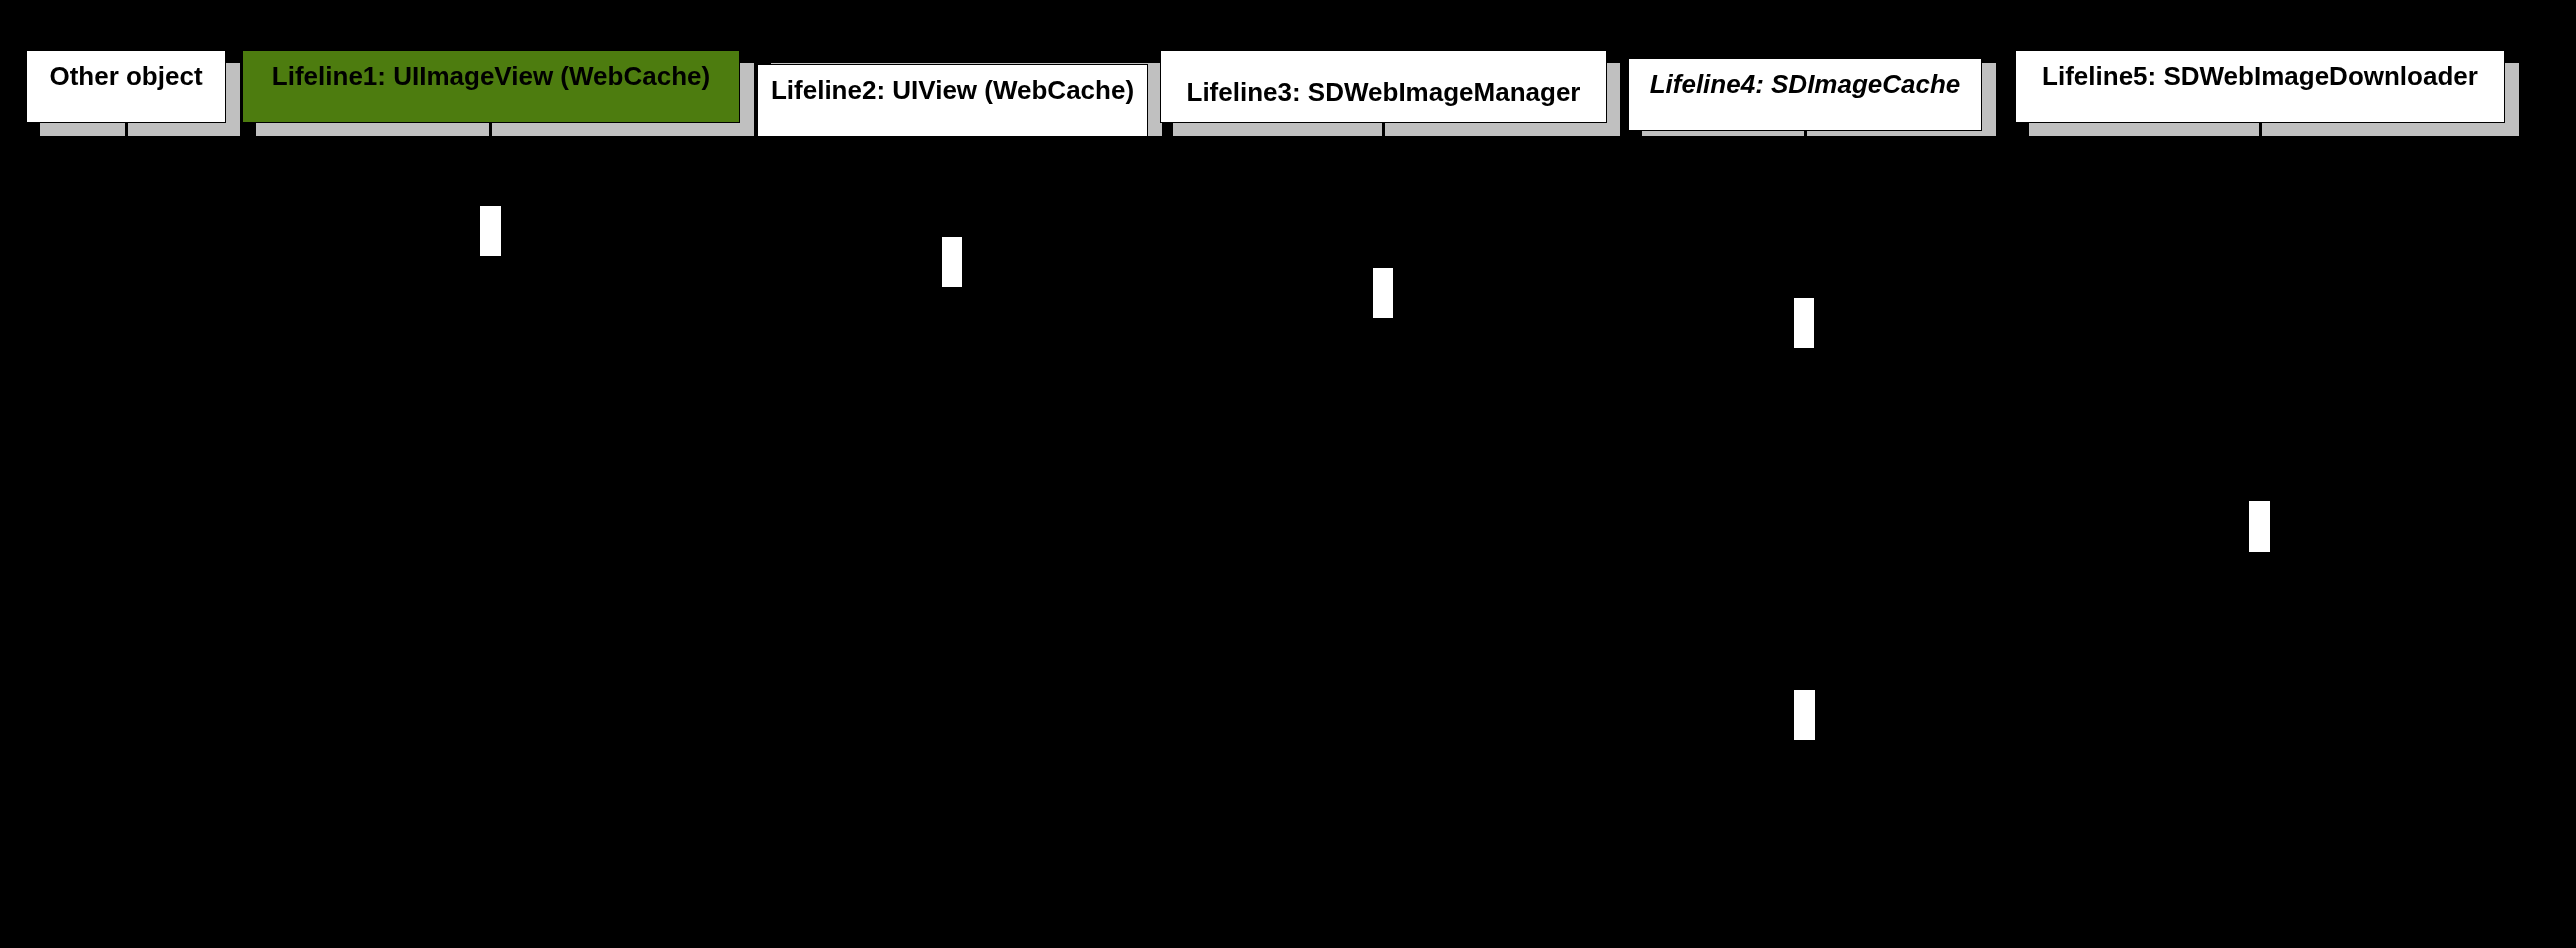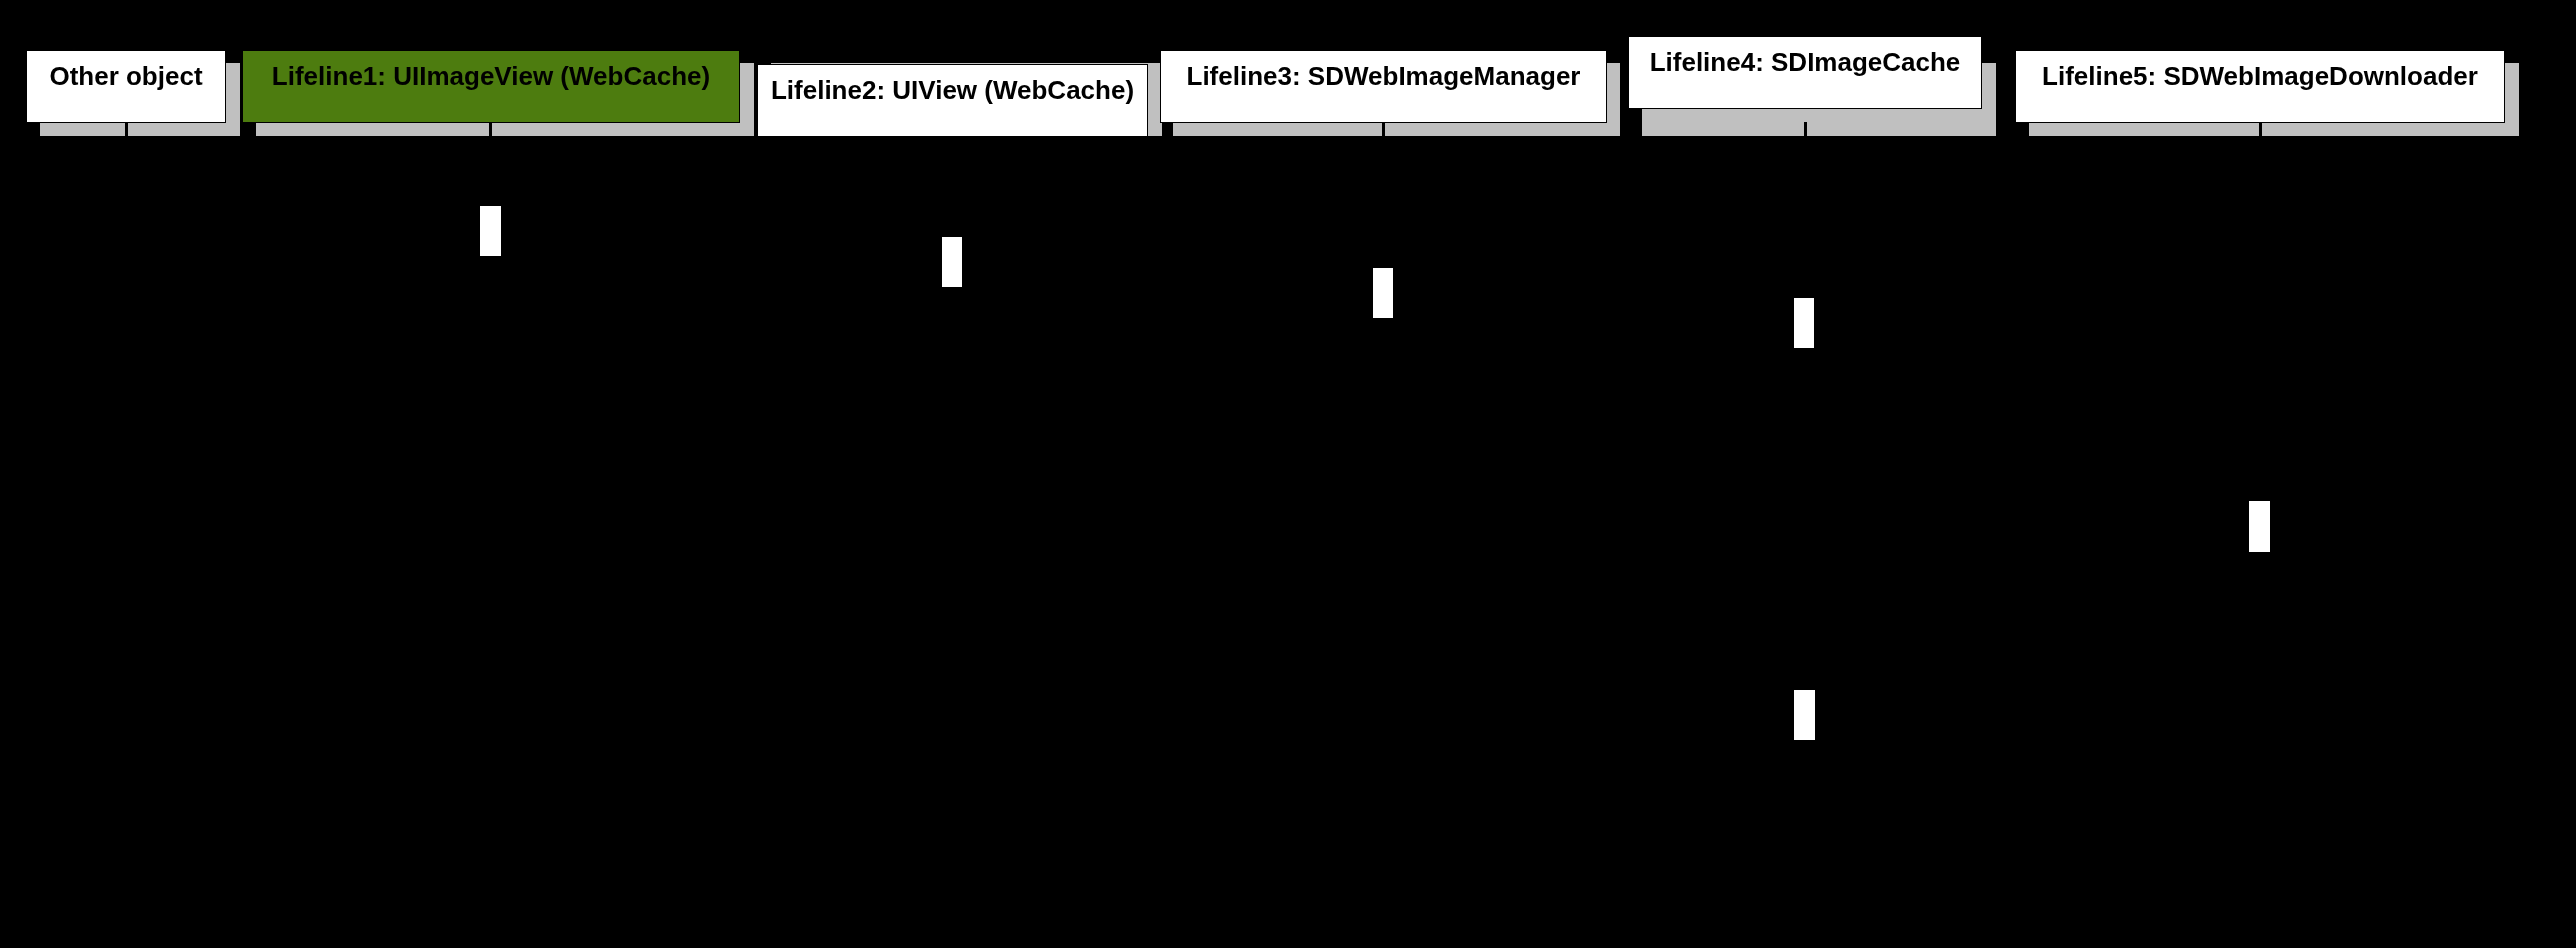--- a/index.html
+++ b/index.html
@@ -60,26 +60,26 @@
     <div class="lifeline-head" style="left: 242px; top: 50px; width: 498px; height: 73px; background: #4d7c0f; border-color: rgb(0, 0, 0);">
       <span class="label" style="color: rgb(0, 0, 0);">Lifeline1: UIImageView (WebCache)</span>
     </div>
     <div class="head-shadow" style="left: 771px; top: 63px; width: 391px; height: 73px; background: rgb(192, 192, 192);"></div>
     <div class="lifeline-line" style="left: 951px; top: 122px; height: 826px; background: rgb(0, 0, 0);"></div>
     <div class="lifeline-head" style="left: 757px; top: 64px; width: 391px; height: 73px; background: rgb(255, 255, 255); border-color: rgb(0, 0, 0);">
       <span class="label" style="color: rgb(0, 0, 0);">Lifeline2: UIView (WebCache)</span>
     </div>
     <div class="head-shadow" style="left: 1173px; top: 63px; width: 447px; height: 73px; background: rgb(192, 192, 192);"></div>
     <div class="lifeline-line" style="left: 1382px; top: 122px; height: 826px; background: rgb(0, 0, 0);"></div>
-    <div class="lifeline-head" style="left: 1160px; top: 50px; width: 447px; height: 73px; background: rgb(255, 255, 255); border-color: rgb(0, 0, 0);">
+    <div class="lifeline-head" style="left: 1160px; top: 50px; width: 447px; height: 73px; background: rgb(255, 255, 255); border-color: rgb(0, 0, 0); align-items: center;">
       <span class="label" style="color: rgb(0, 0, 0);">Lifeline3: SDWebImageManager</span>
     </div>
     <div class="head-shadow" style="left: 1642px; top: 63px; width: 354px; height: 73px; background: rgb(192, 192, 192);"></div>
     <div class="lifeline-line" style="left: 1804px; top: 122px; height: 826px; background: rgb(0, 0, 0);"></div>
-    <div class="lifeline-head" style="left: 1628px; top: 36px; width: 354px; height: 73px; background: rgb(255, 255, 255); border-color: rgb(0, 0, 0);">
+    <div class="lifeline-head" style="left: 1628px; top: 58px; width: 354px; height: 73px; background: rgb(255, 255, 255); border-color: rgb(0, 0, 0); font-style: italic;">
       <span class="label" style="color: rgb(0, 0, 0);">Lifeline4: SDImageCache</span>
     </div>
     <div class="head-shadow" style="left: 2029px; top: 63px; width: 490px; height: 73px; background: rgb(192, 192, 192);"></div>
     <div class="lifeline-line" style="left: 2259px; top: 122px; height: 826px; background: rgb(0, 0, 0);"></div>
     <div class="lifeline-head" style="left: 2015px; top: 50px; width: 490px; height: 73px; background: rgb(255, 255, 255); border-color: rgb(0, 0, 0);">
       <span class="label" style="color: rgb(0, 0, 0);">Lifeline5: SDWebImageDownloader</span>
     </div>
     <div class="activation-bar" style="left: 479px; top: 205px; width: 23px; height: 52px; background: rgb(255, 255, 255);"></div>
     <div class="activation-bar" style="left: 941px; top: 236px; width: 22.4px; height: 52px; background: rgb(255, 255, 255);"></div>
     <div class="activation-bar" style="left: 1372px; top: 267px; width: 22.4px; height: 52px; background: rgb(255, 255, 255);"></div>

